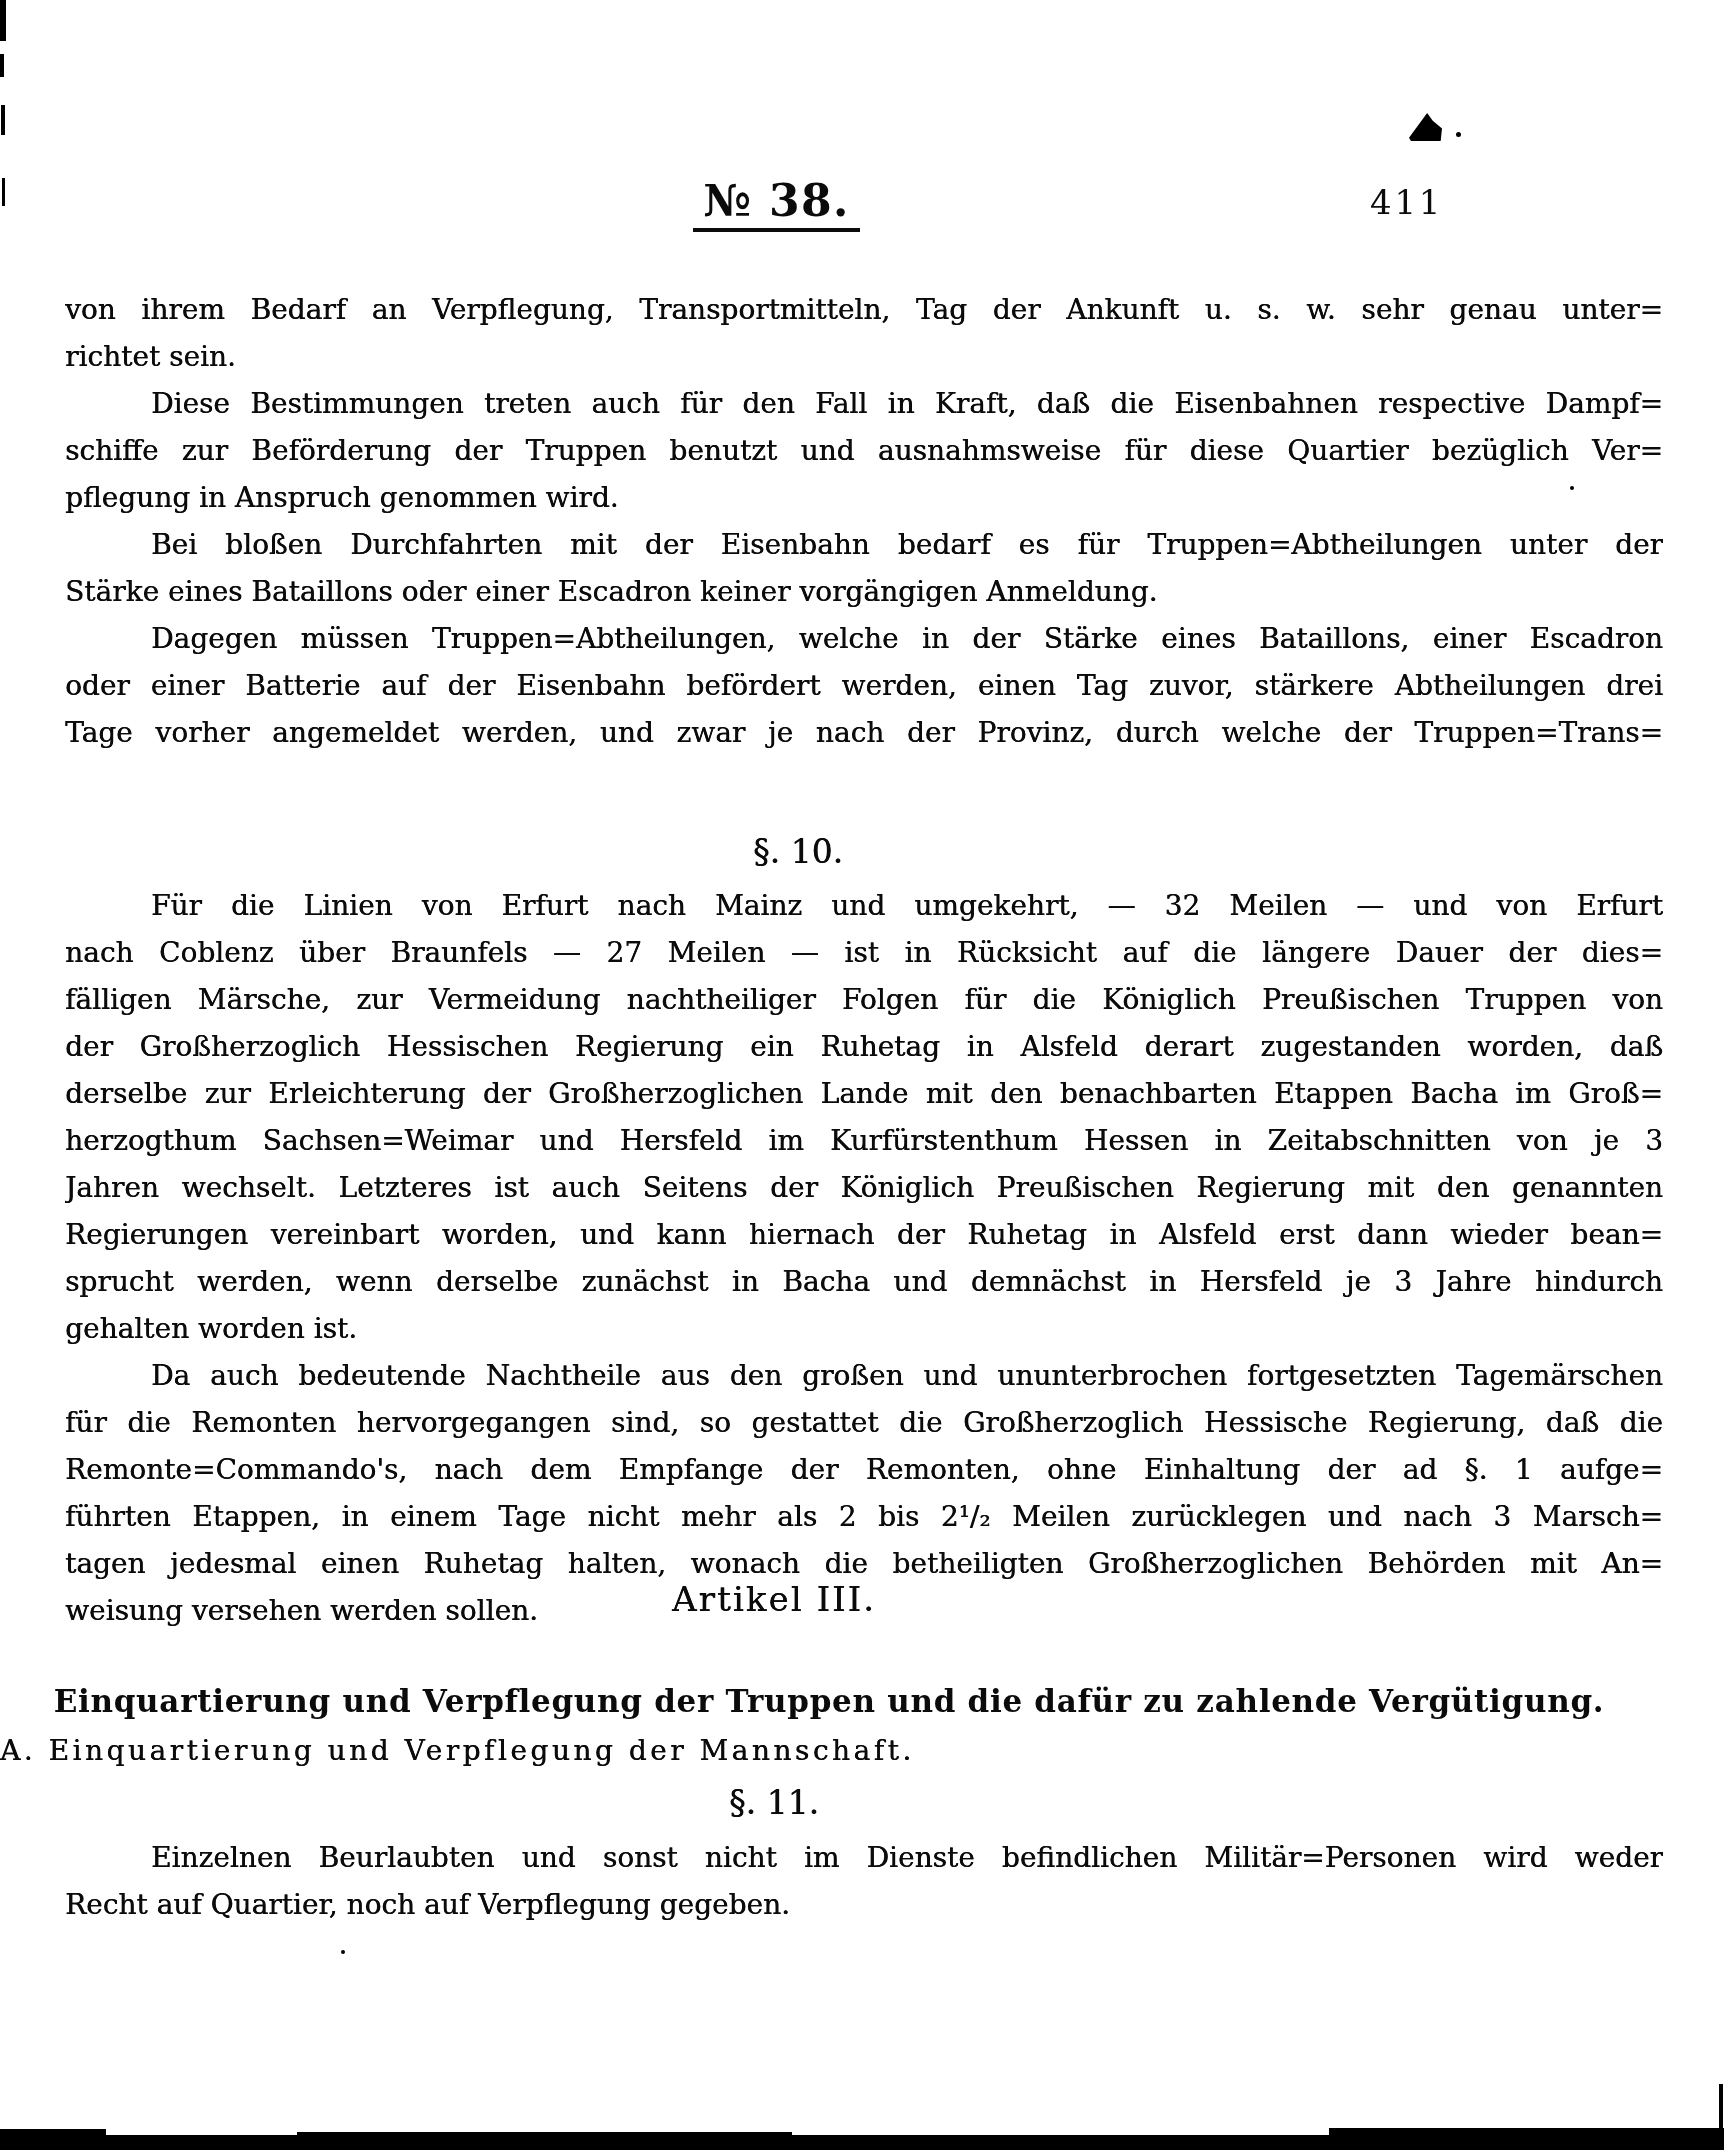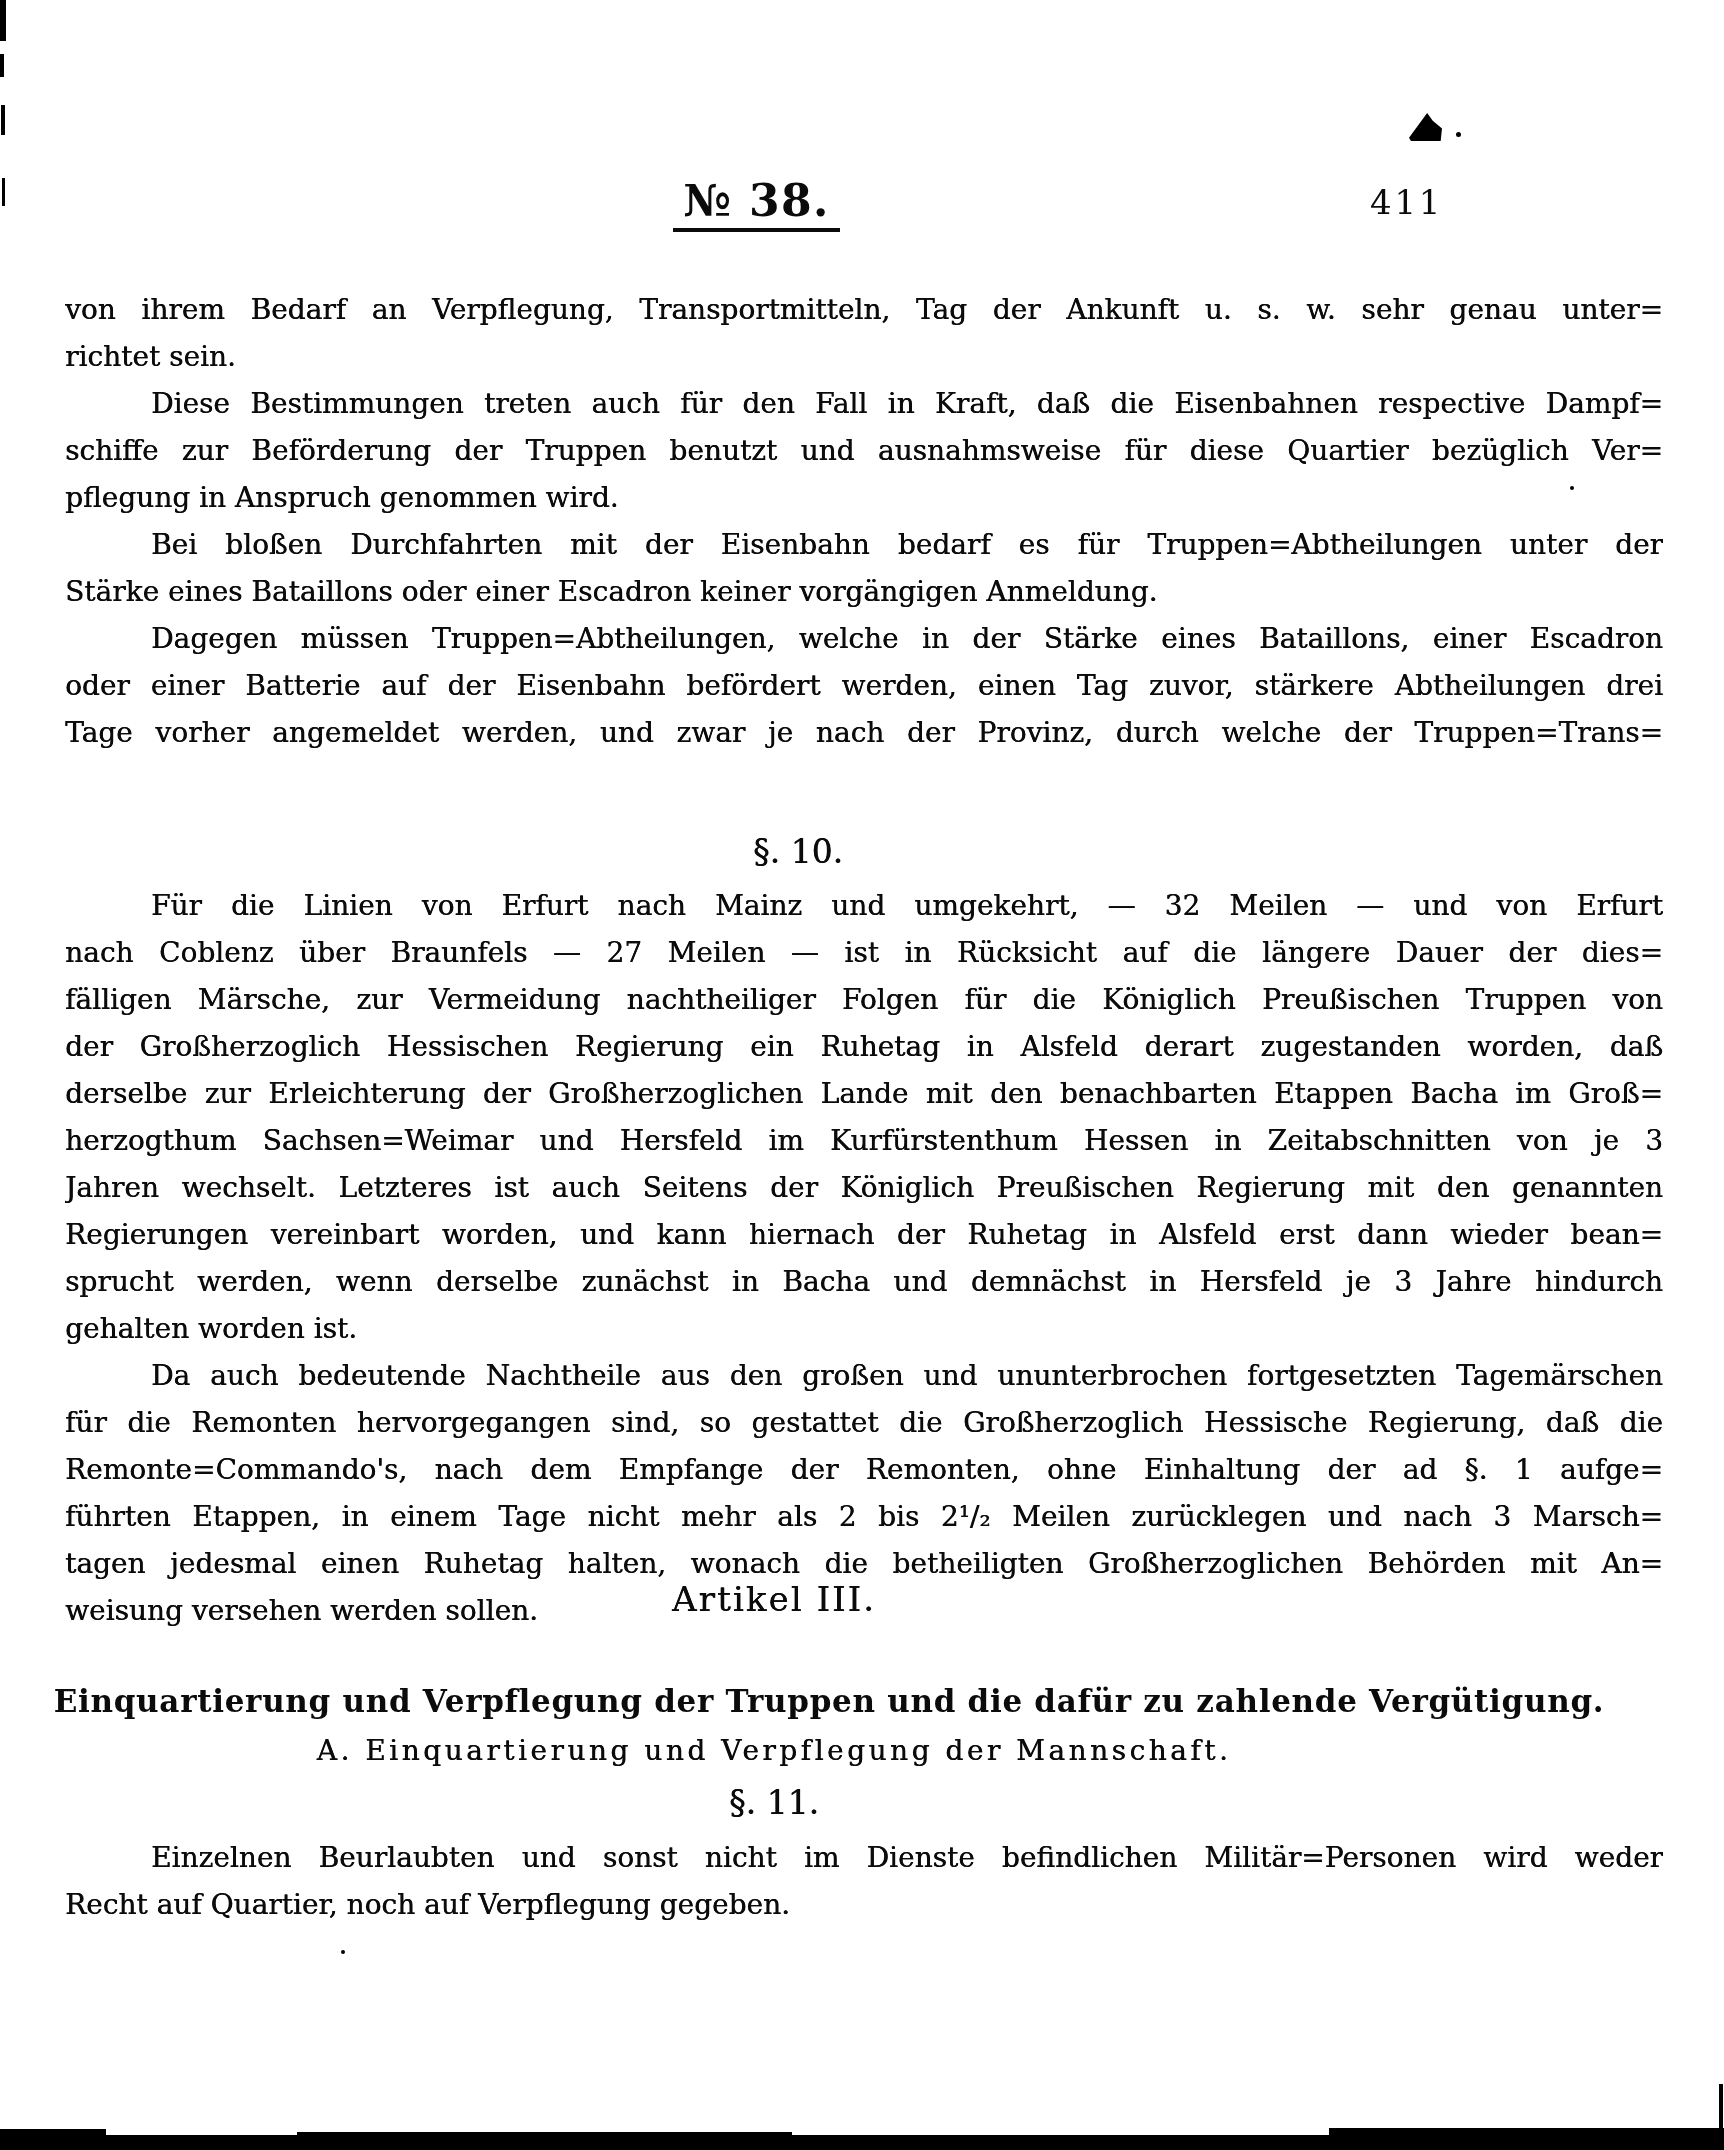--- a/index.html
+++ b/index.html
@@ -10,20 +10,21 @@
     overflow:hidden;
     font-family:"DejaVu Serif","Liberation Serif",serif;
     color:#0b0b0b;
   }
   .page{position:absolute;inset:0;}
   
   .hdr-issue{
     position:absolute;top:175px;left:0;width:1513px;
     text-align:center;font-size:44px;font-weight:bold;line-height:52px;
     letter-spacing:1.4px;
+    padding-left:20px;
   }
   .hdr-issue .inner{
     display:inline-block;border-bottom:4.2px solid #0b0b0b;padding:0 10px 1.4px 10px;
   }
   .hdr-pageno{
     position:absolute;top:184px;left:1370px;
     font-size:34px;line-height:37px;letter-spacing:2.8px;
   }
   
   .part{position:absolute;left:65px;width:1598px;font-size:28px;
@@ -49,21 +50,21 @@
     text-shadow:0.4px 0 0 #0b0b0b;
   }
   .h-s10{top:831px;font-size:33px;line-height:42px;margin-left:24px;}
   .h-art{top:1578px;font-size:34px;line-height:42px;letter-spacing:2.1px;}
   .h-s11{top:1782px;font-size:33px;line-height:42px;}
   .h-bold{
     position:absolute;left:0;top:1680px;width:1658px;text-align:center;
     font-size:31px;line-height:42px;font-weight:bold;letter-spacing:0.7px;
   }
   .h-a{
-    position:absolute;left:0;top:1732px;width:1548px;text-align:center;
+    position:absolute;left:0;top:1732px;width:1548px;
     font-size:28px;line-height:38px;letter-spacing:3.5px;
     text-shadow:0.4px 0 0 #0b0b0b;
   }
   
   .art{position:absolute;background:#000;}
   .edge-a{left:0;top:0;width:5.7px;height:41px;}
   .edge-b{left:0;top:54px;width:4.2px;height:22.6px;}
   .edge-c{left:1.4px;top:105px;width:3.5px;height:30px;}
   .edge-d{left:2.1px;top:178px;width:2.8px;height:28px;}
   .blob{

